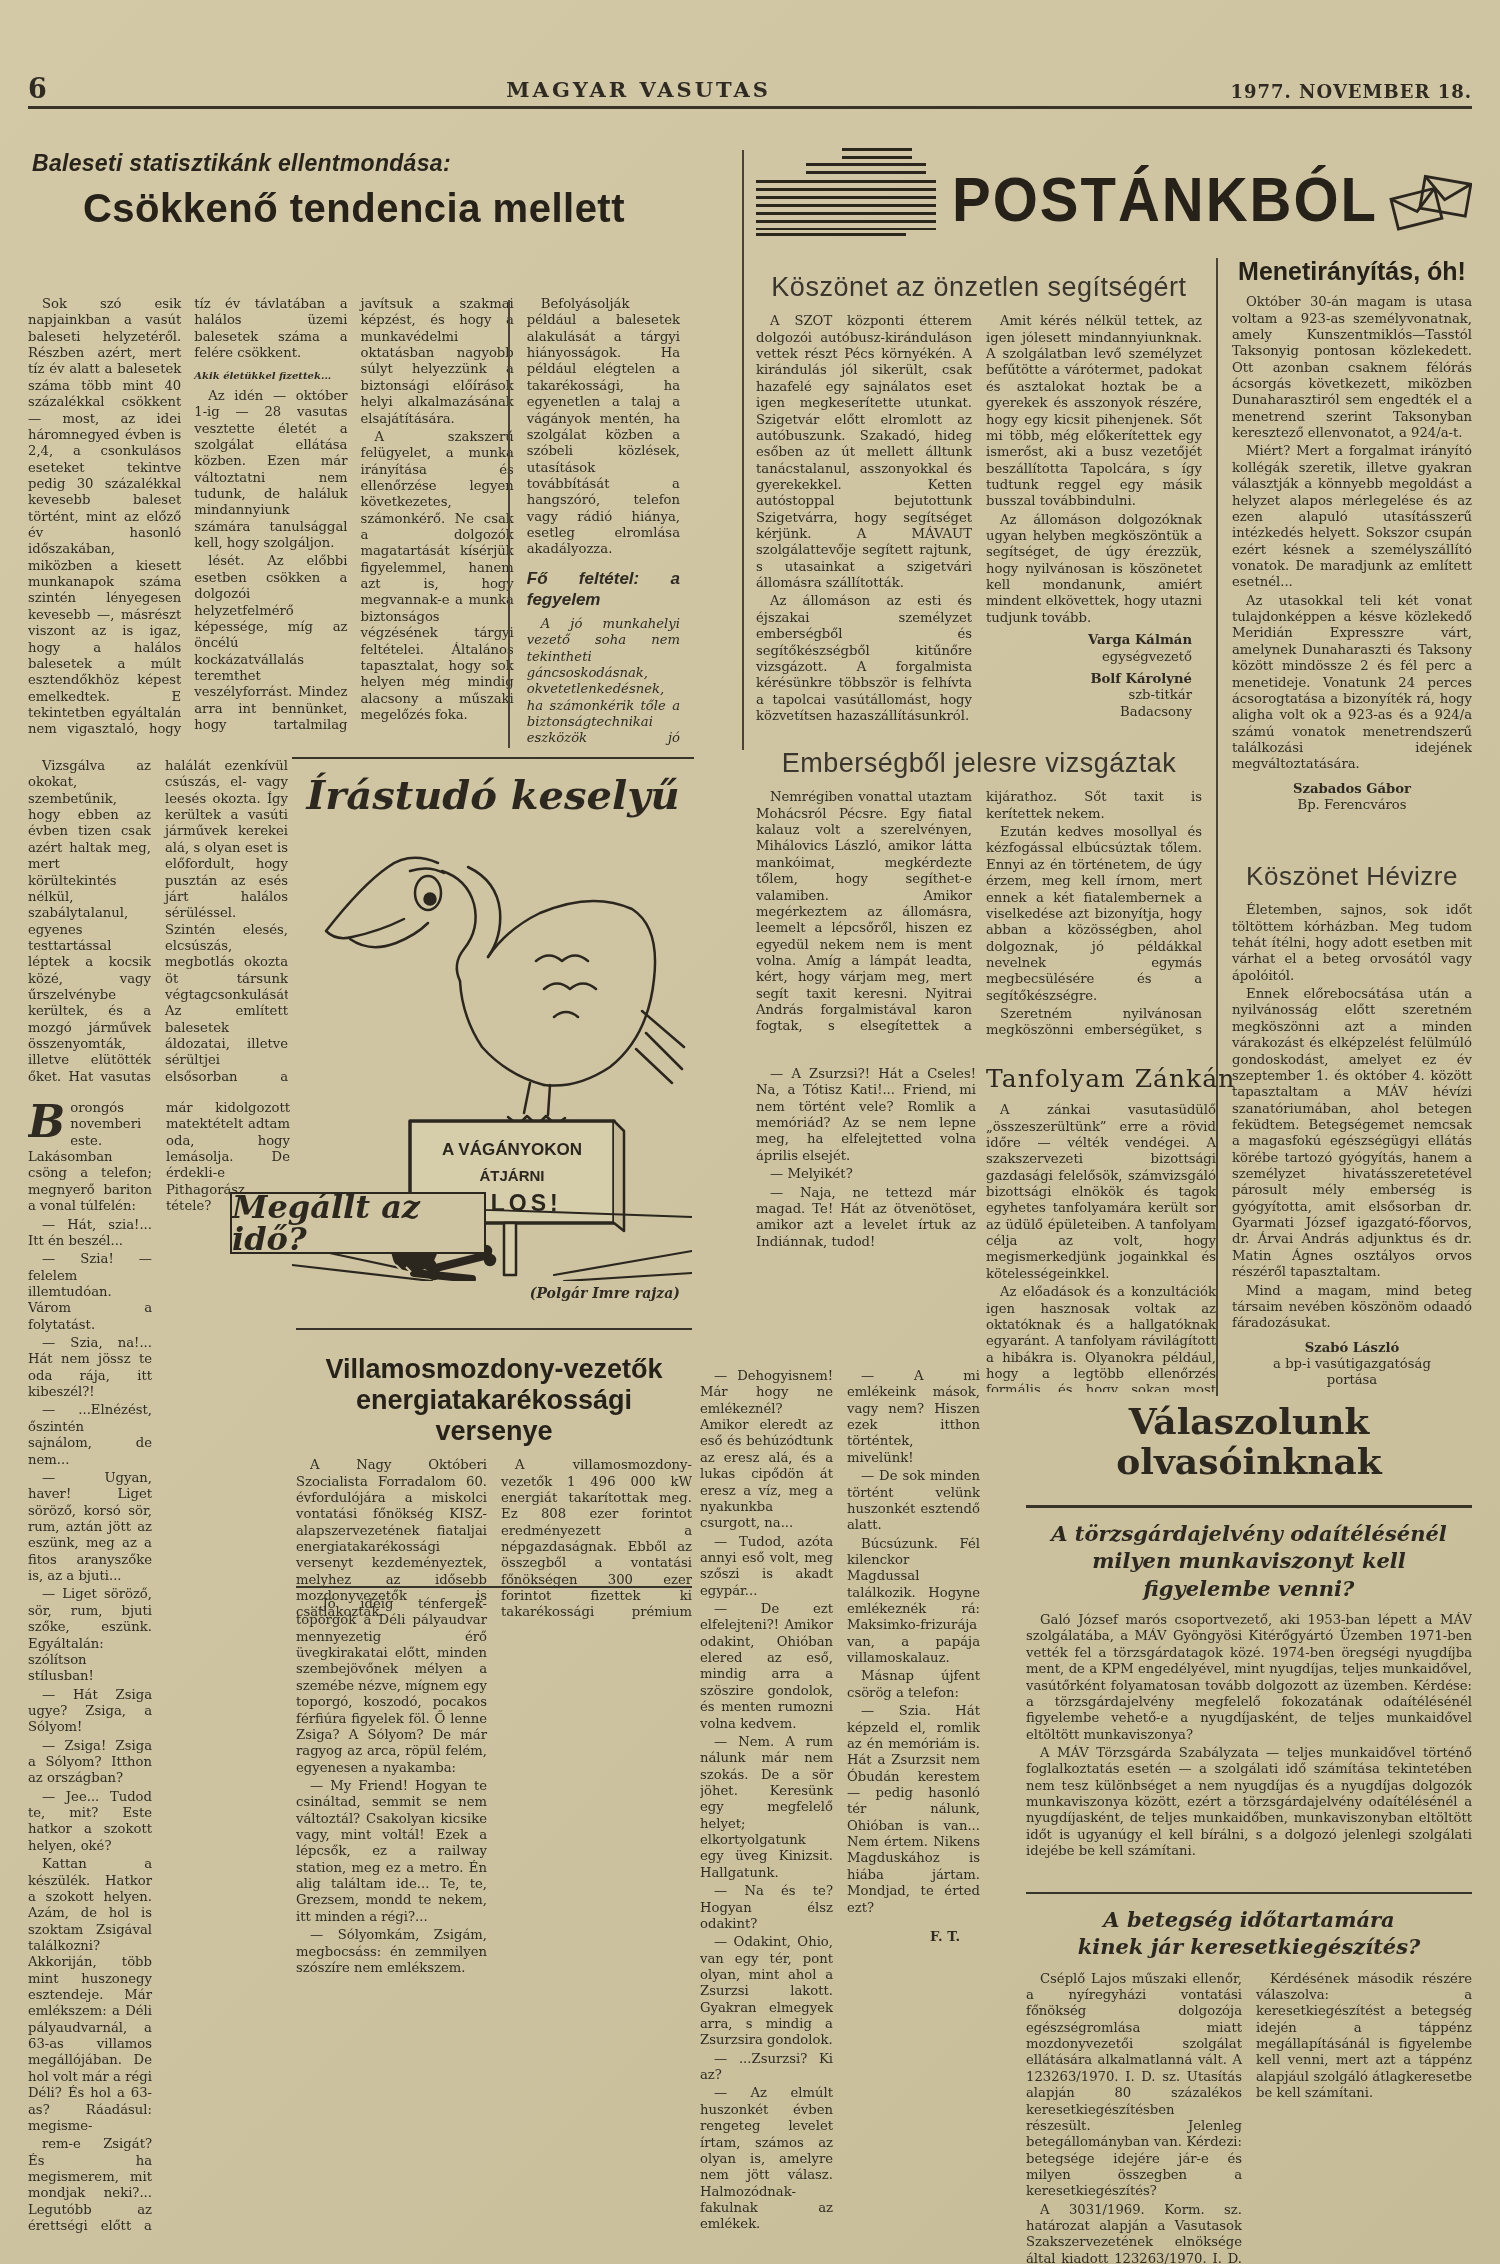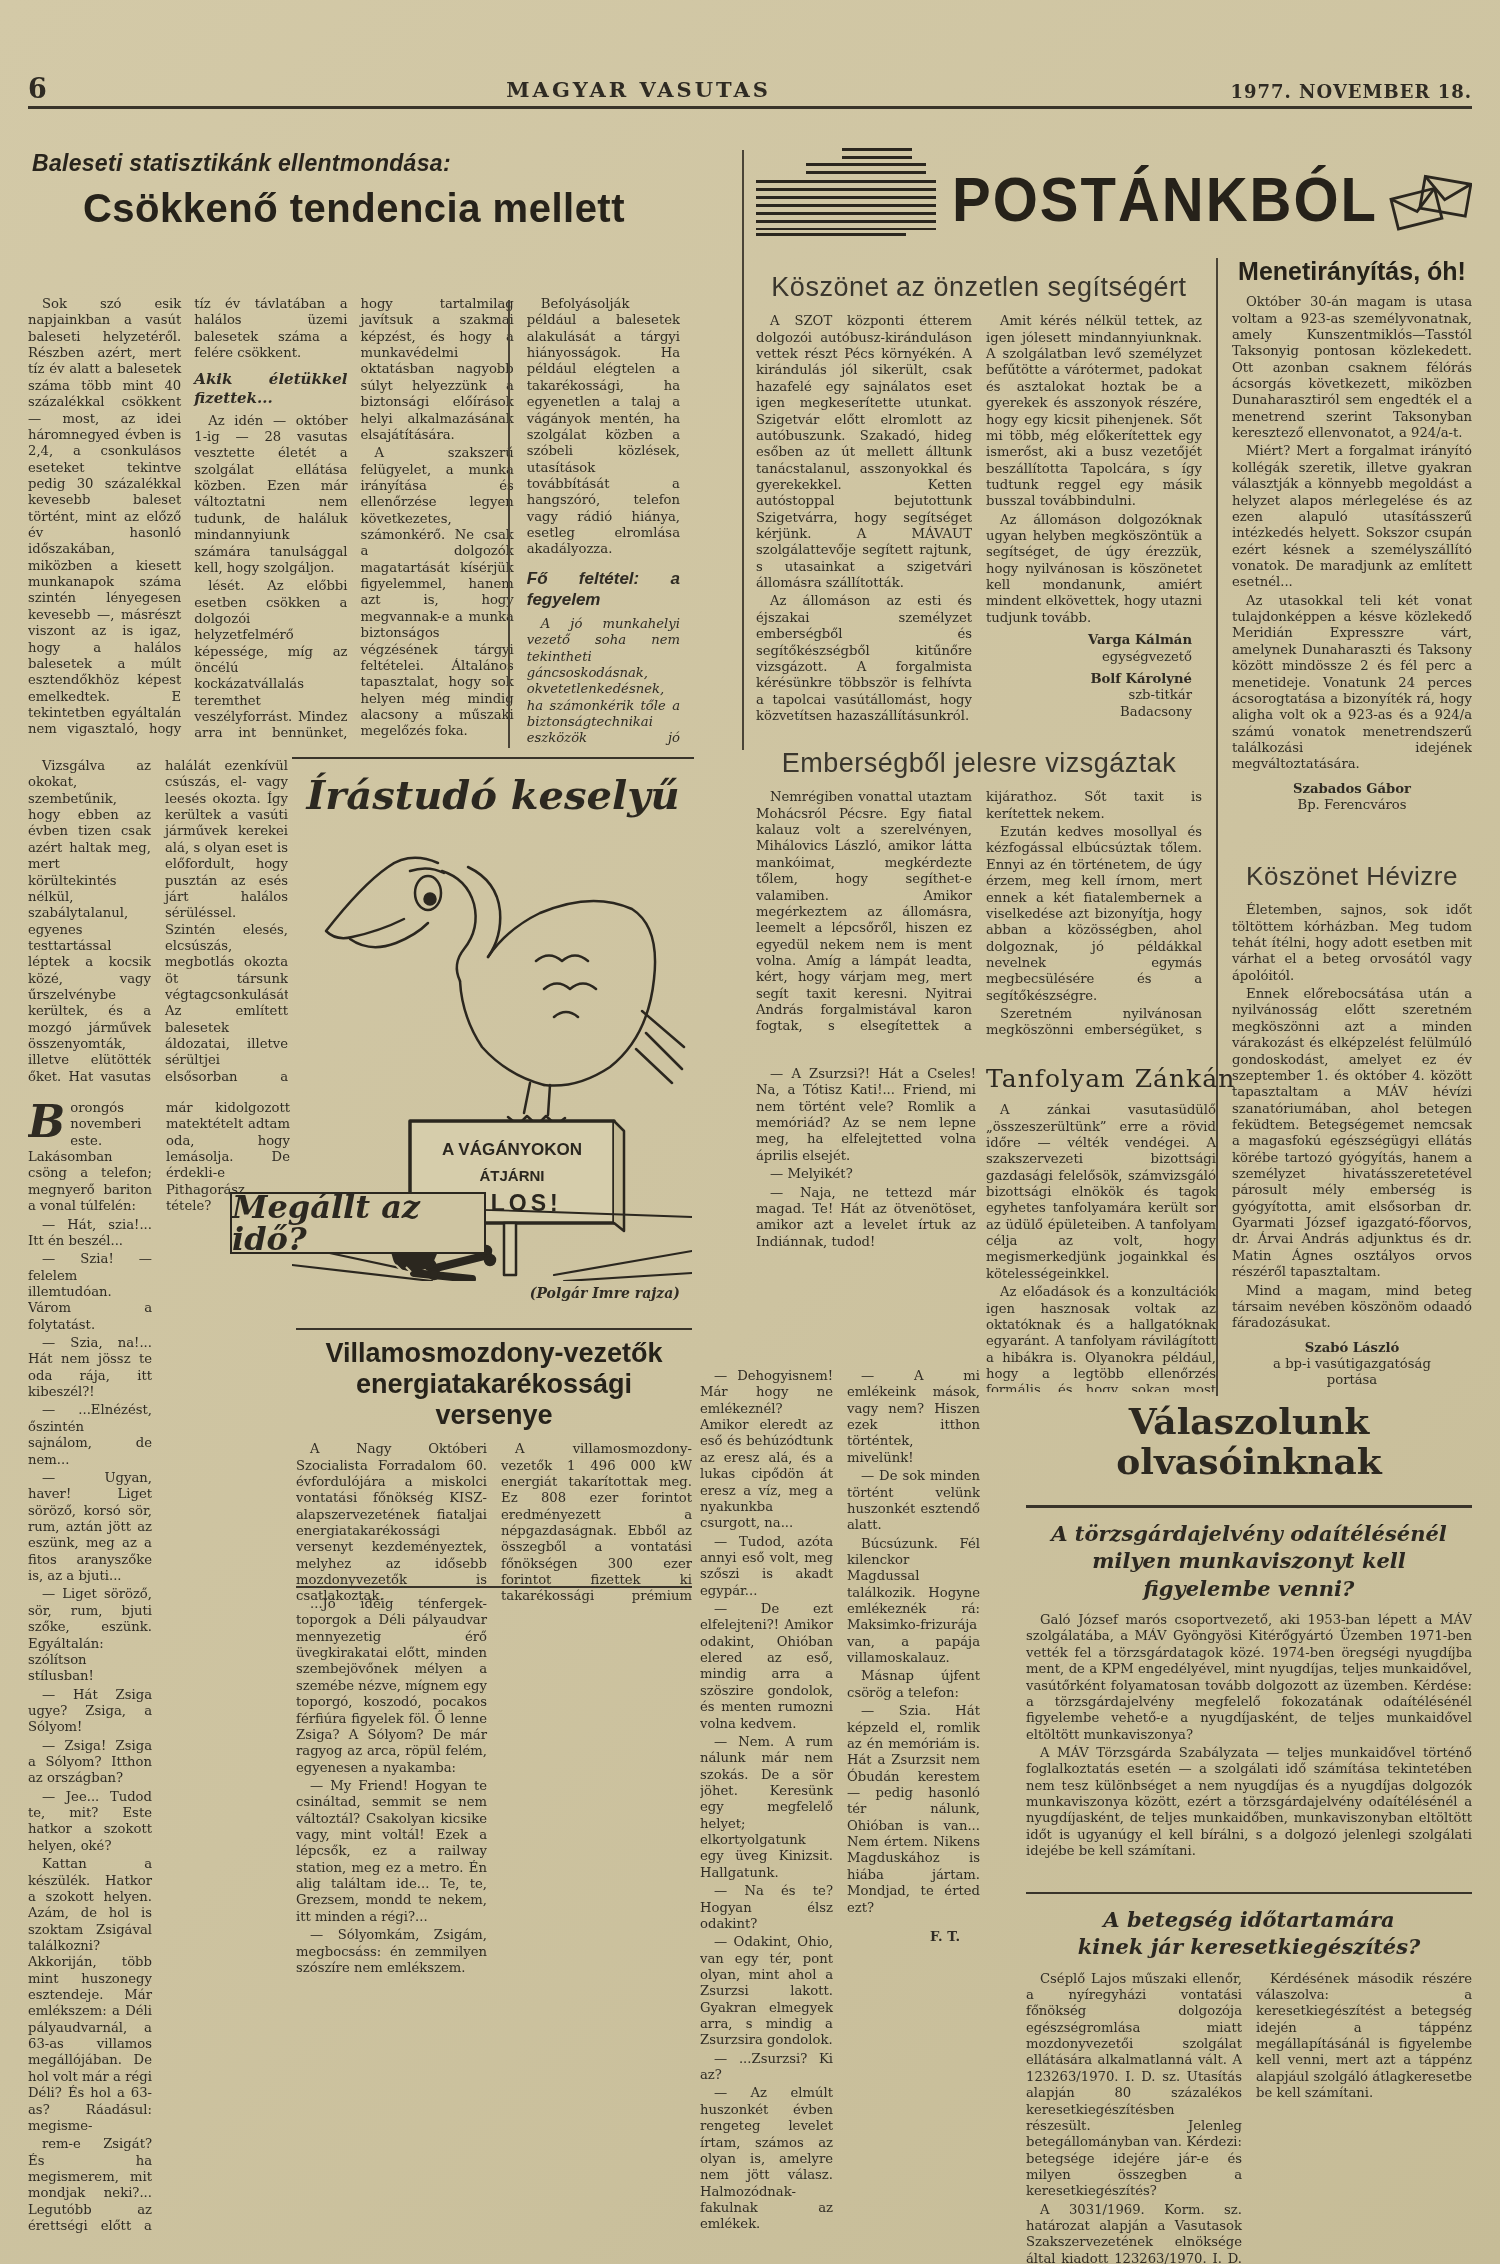--- a/index.html
+++ b/index.html
@@ -12,21 +12,21 @@
                border-bottom:3px solid #39342a;padding-bottom:4px;}
   .page-num{font-weight:bold;font-size:27px;line-height:1;}
   .masthead{font-weight:bold;font-size:21px;letter-spacing:3px;}
   .issue-date{font-weight:bold;font-size:18px;letter-spacing:1px;}
   
   .body-text{font-size:13.2px;line-height:1.24;text-align:justify;overflow:hidden;column-fill:auto;}
   .para{margin:0 0 2px;text-indent:14px;}
   .para-noind{margin:0 0 2px;}
   .cols-2{column-count:2;column-gap:14px;}
   .cols-4{column-count:4;column-gap:13px;}
-  .subhead{font-weight:bold;font-style:italic;font-size:15px;margin:9px 0 5px;break-after:avoid;}
+  .subhead{font-weight:bold;font-style:italic;font-size:10px;margin:9px 0 5px;break-after:avoid;}
   .subhead-big{font-weight:bold;font-style:italic;font-size:17px;margin:10px 0 6px;
                font-family:"Liberation Sans",sans-serif;}
   .italic-list .para{font-style:italic;}
   .byline-r{font-weight:bold;text-align:right;padding-right:10px;margin:6px 0 0;}
   .byline-role-r{text-align:right;padding-right:10px;margin:0;}
   .byline-c{font-weight:bold;text-align:center;margin:8px 0 0;}
   .byline-role-c{text-align:center;margin:0;}
   
   .kicker{font:italic 700 23px/1 "Liberation Sans",sans-serif;letter-spacing:.3px;color:#28241c;}
   .lead-headline{font:700 40px/1.1 "Liberation Sans",sans-serif;text-align:center;color:#26221a;letter-spacing:.5px;}
@@ -52,21 +52,21 @@
   .megallt-box{border:2.5px solid #2b271f;background:#cfc5a2;display:flex;align-items:center;
                justify-content:center;z-index:5;}
   .megallt-title{font:italic 700 32px/1 "DejaVu Serif",serif;color:#2c2820;}
   .dropcap{float:left;font:italic 700 44px/0.8 "DejaVu Serif",serif;padding:4px 5px 0 0;}
   
   .valasz-title{font:700 36px/1.1 "DejaVu Serif",serif;text-align:center;color:#2c2820;
                 border-bottom:3px solid #39342a;padding-bottom:24px;margin:0 0 12px;}
   .q-title{font:italic 700 21px/1.3 "DejaVu Serif",serif;text-align:center;color:#2c2820;margin:0;}
   .q-block{margin-bottom:10px;}
   .q-block.second{border-top:2px solid #39342a;padding-top:12px;margin-top:12px;}
-  .villamos{border-top:2px solid #39342a;padding-top:8px;}
+  .villamos{border-top:2px solid #39342a;padding-top:24px;}
   .villamos-title{font:700 27px/1.15 "Liberation Sans",sans-serif;text-align:center;color:#26221a;}
   .story-d{border-top:2px solid #39342a;padding-top:8px;}
   .fin{font-weight:bold;text-align:right;padding-right:20px;}
 </style>
 </head>
 <body>
 
 <div class="page">
 
   <div class="abs page-header" style="left:28px;top:56px;width:1444px;height:46px;">

